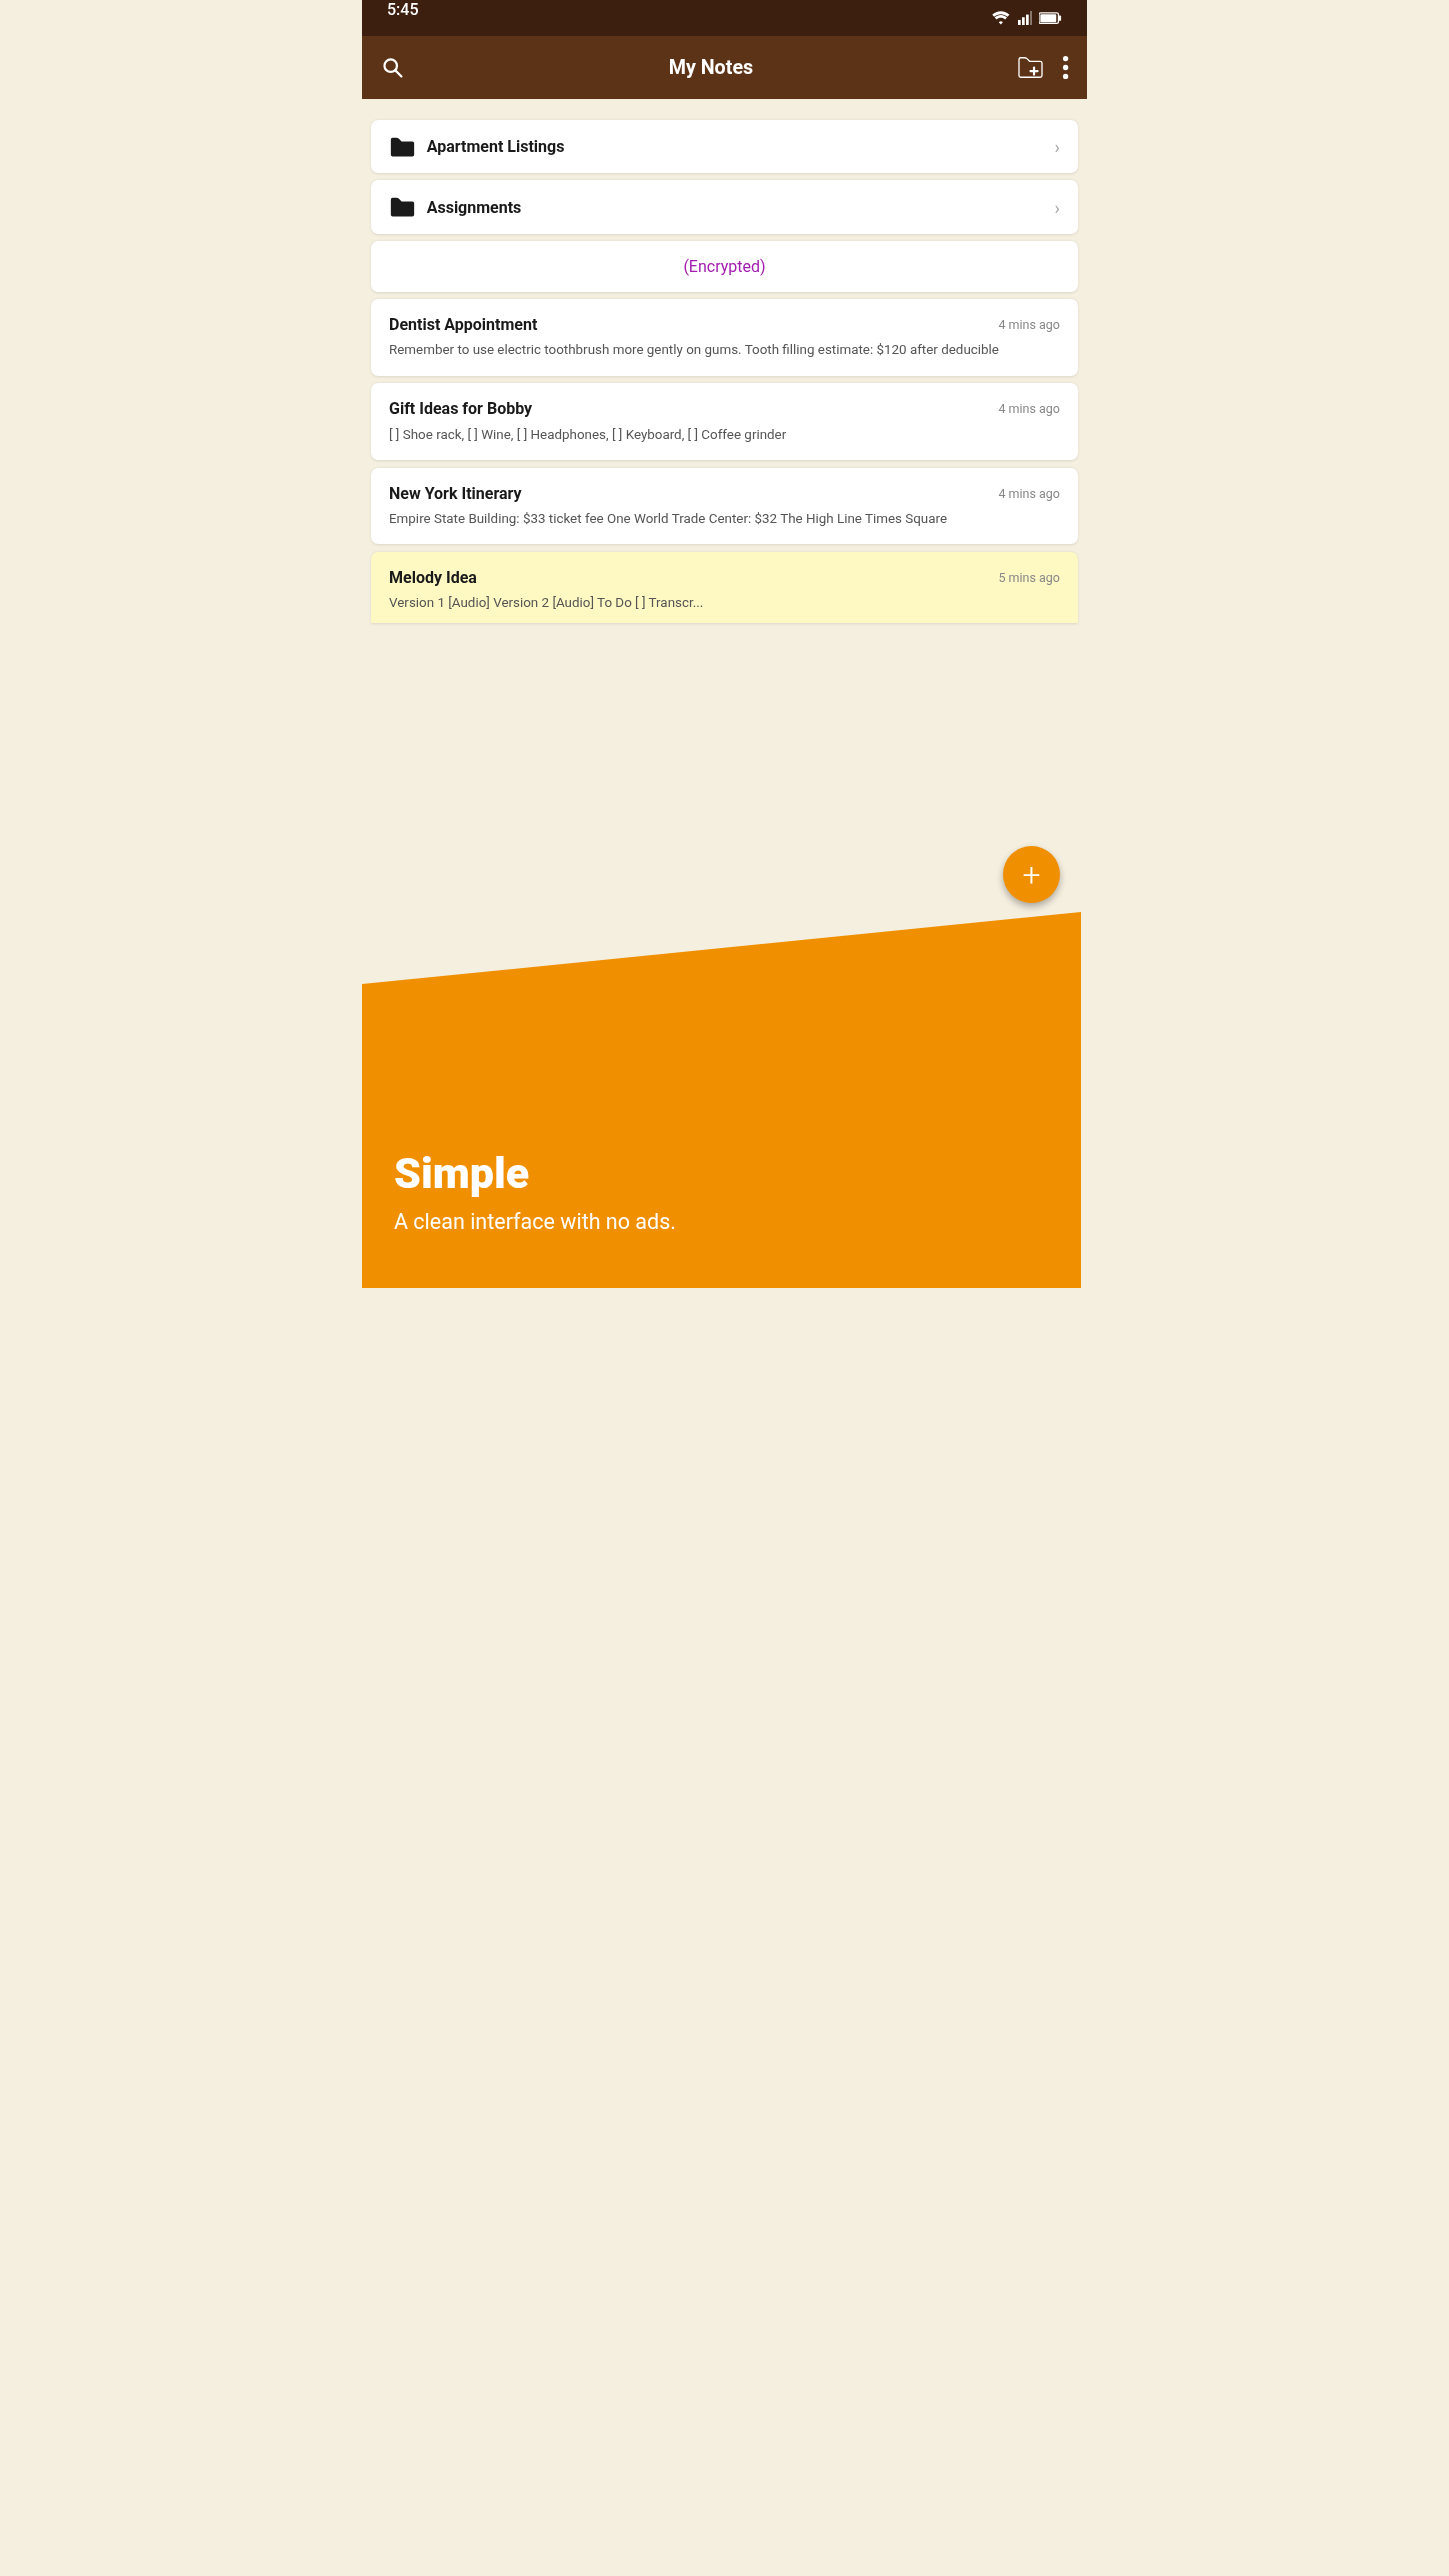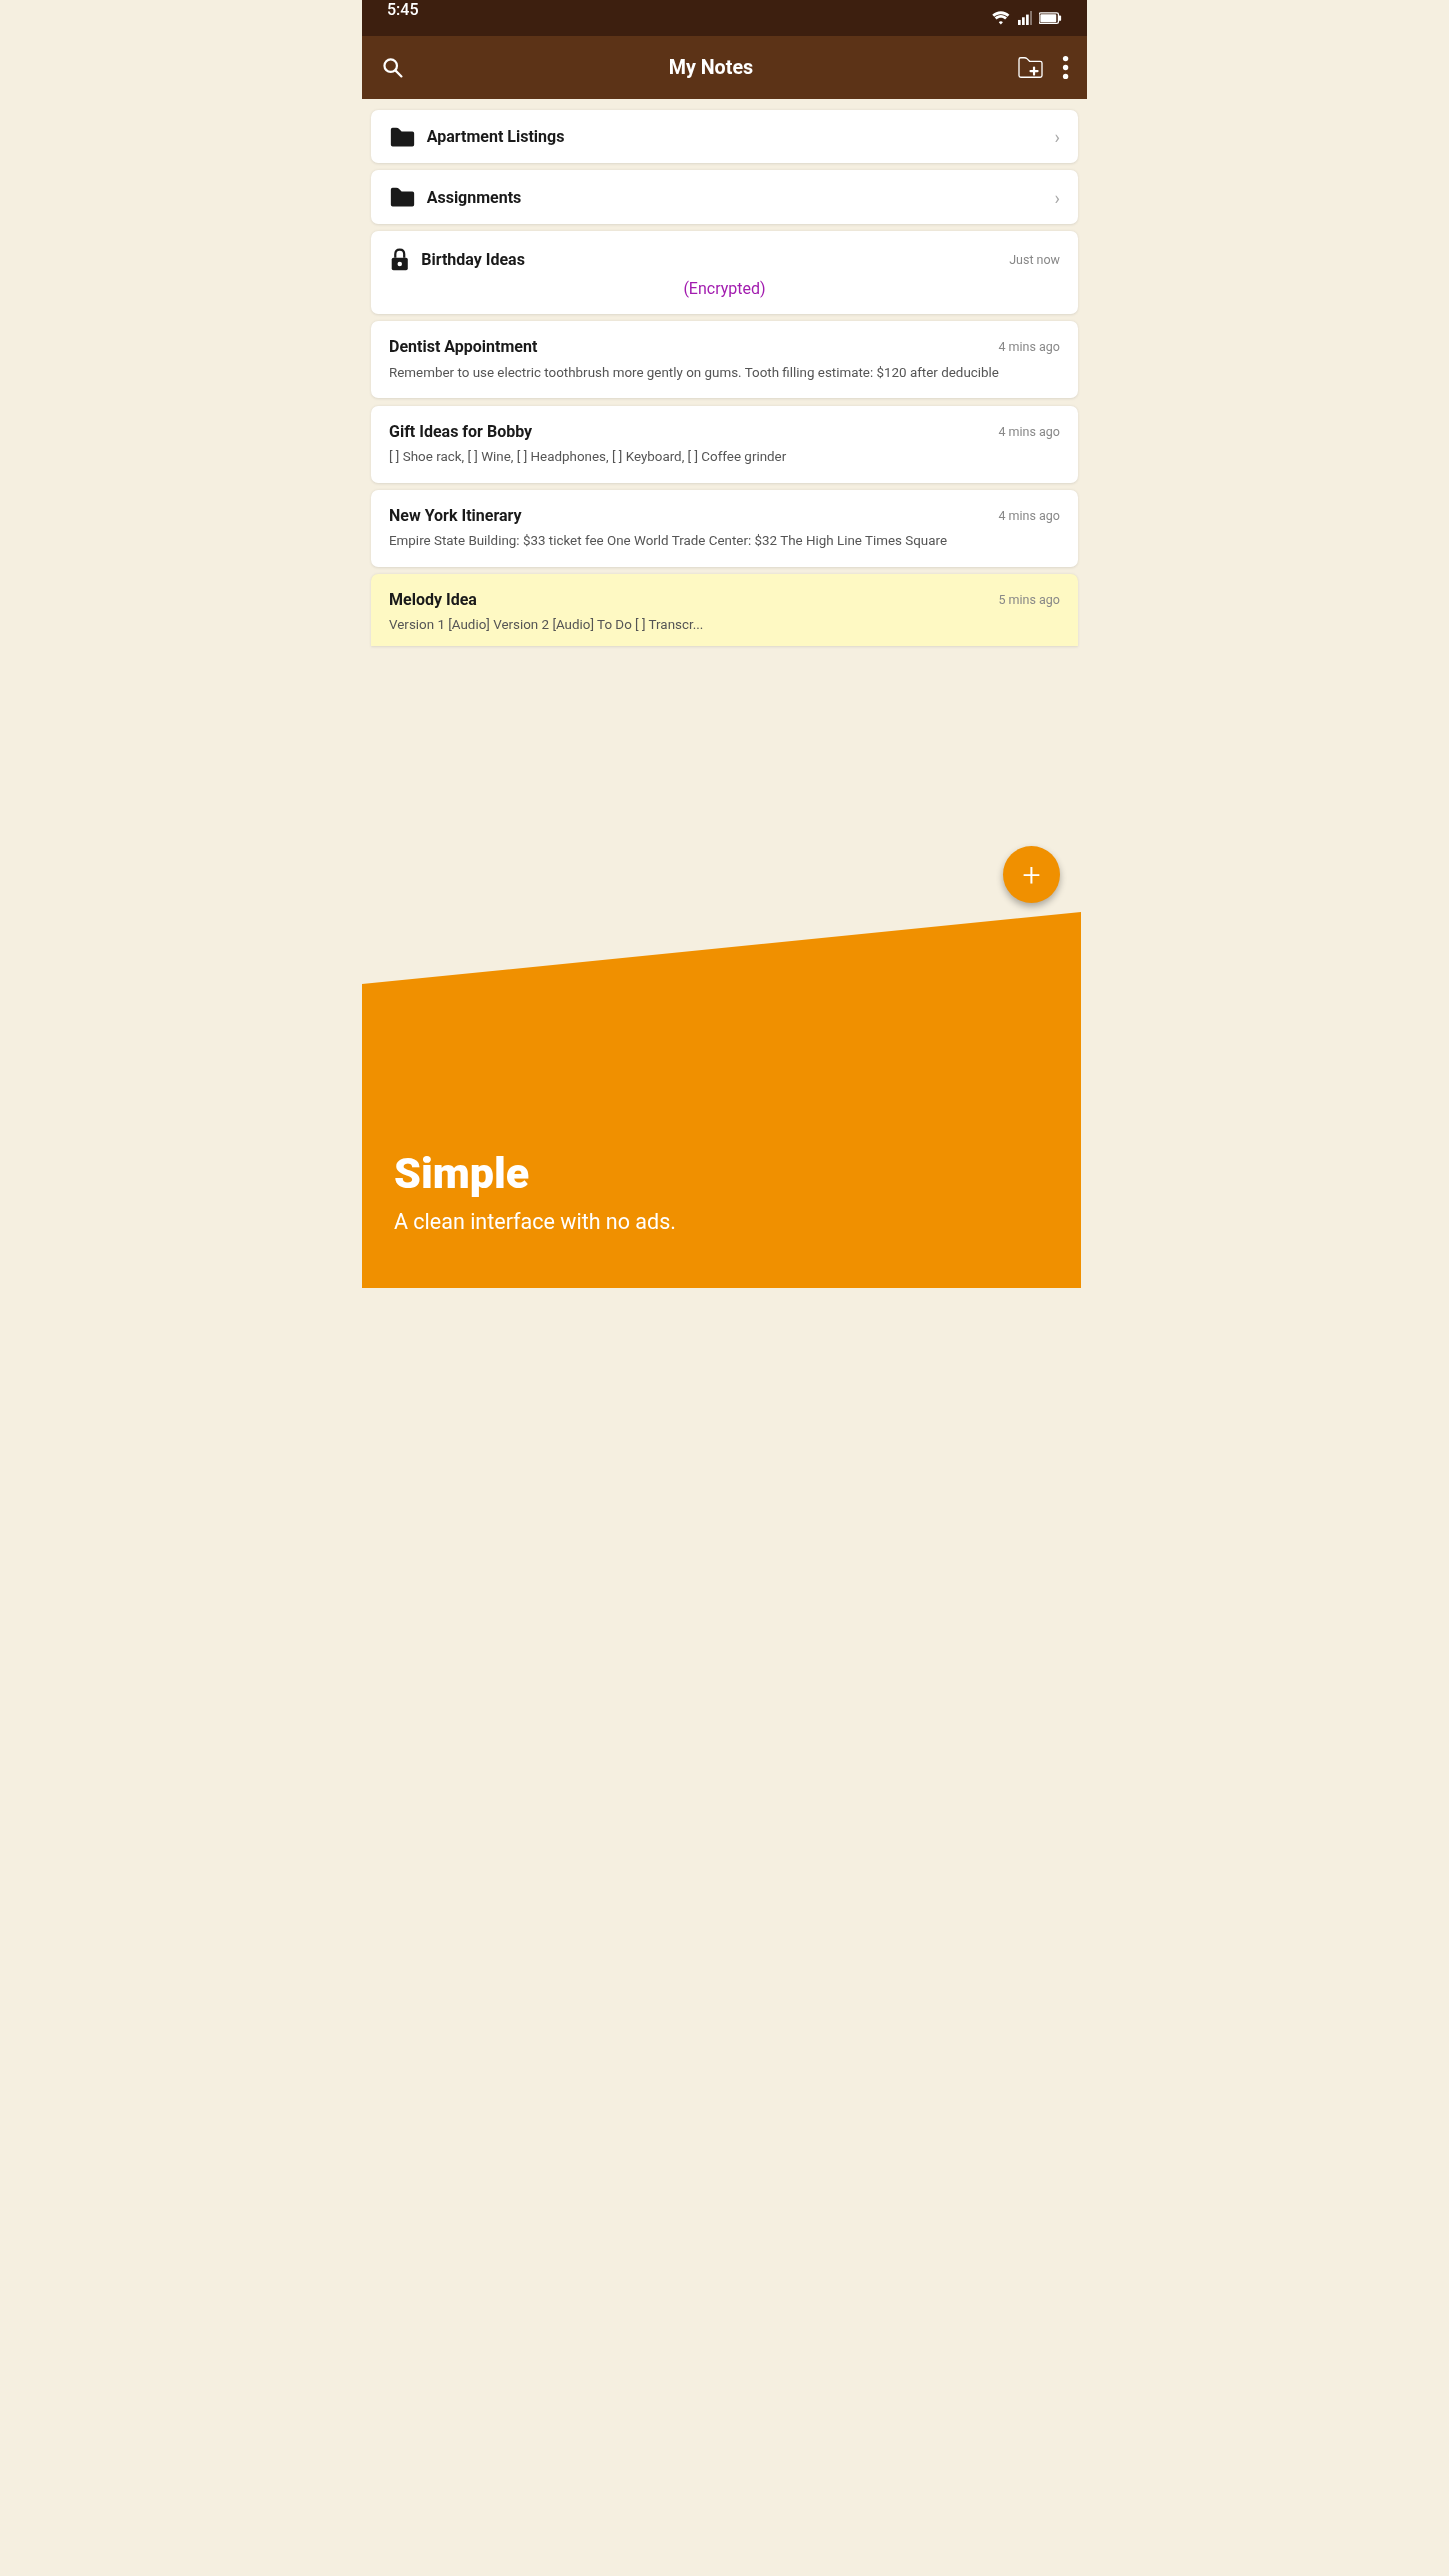--- a/index.html
+++ b/index.html
@@ -74,20 +74,21 @@
       align-items: center;
       gap: 18px;
     }
 
     
     .content-area {
       padding: 10.7px 9px;
       display: flex;
       flex-direction: column;
       gap: 7.2px;
+      margin-top: 10px;
     }
 
     
     .note-card {
       background-color: white;
       border-radius: 7.2px;
       padding: 16px 18px;
       display: flex;
       flex-direction: column;
       gap: 7.2px;
@@ -272,31 +273,20 @@
         <svg width="27" height="21.5" viewBox="0 0 30 24" fill="#1a1a1a">
           <path d="M2 6 L2 21 Q2 23 4 23 L26 23 Q28 23 28 21 L28 8 Q28 6 26 6 L14 6 L11 3 Q10 2 8 2 L4 2 Q2 2 2 4Z"></path>
         </svg>
         <span class="note-title">Assignments</span>
       </div>
       <span class="chevron-icon">›</span>
     </div>
   </div>
 
   <div class="note-card">
-    <div class="note-card-header">
-      <div class="note-card-title-row">
-        <svg width="21.5" height="25" viewBox="0 0 24 28" fill="#1a1a1a">
-          <rect x="3" y="12" width="18" height="14" rx="2" ry="2"></rect>
-          <path d="M7 12 L7 8 Q7 3 12 3 Q17 3 17 8 L17 12" stroke="#1a1a1a" stroke-width="2.5" fill="none"></path>
-          <circle cx="12" cy="19" r="2.5" fill="white"></circle>
-        </svg>
-        <span class="note-title">Birthday Ideas</span>
-      </div>
-      <span class="note-timestamp">Just now</span>
-    </div>
     <span class="note-encrypted">(Encrypted)</span>
   </div>
 
   <div class="note-card">
     <div class="note-card-header">
       <span class="note-title">Dentist Appointment</span>
       <span class="note-timestamp">4 mins ago</span>
     </div>
     <span class="note-preview">Remember to use electric toothbrush more gently on gums.  Tooth filling estimate: $120 after deducible</span>
   </div>

